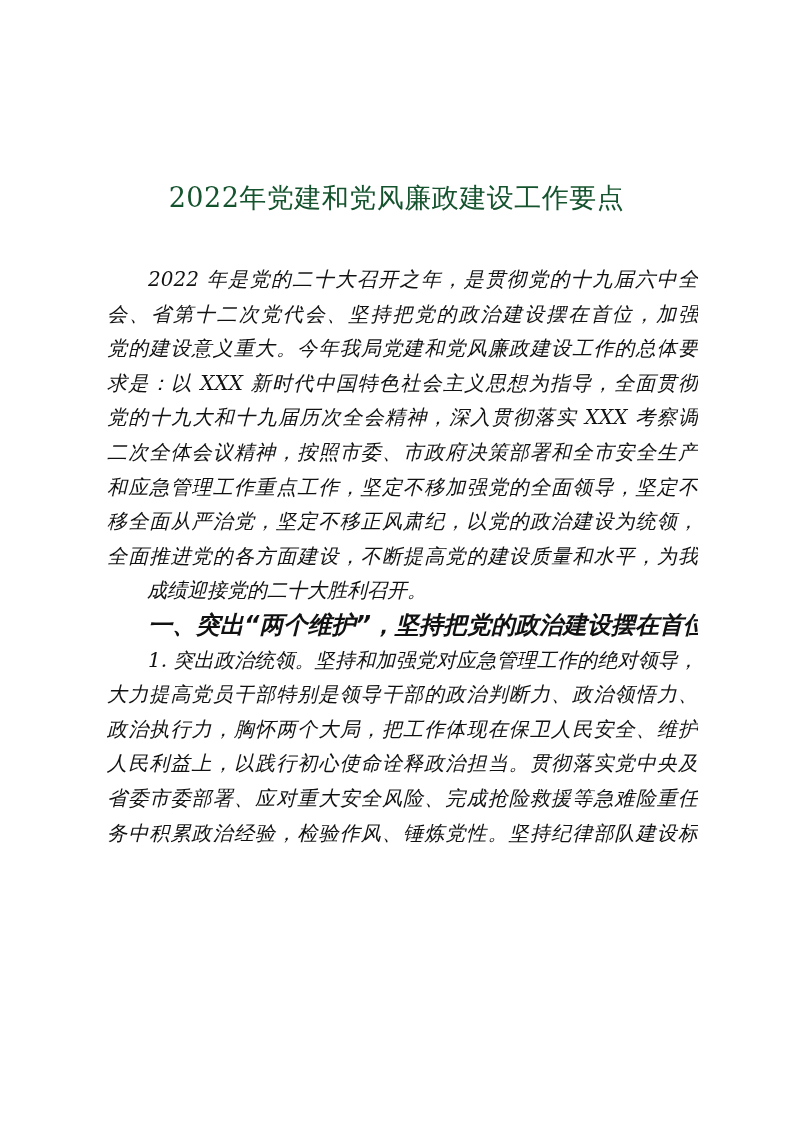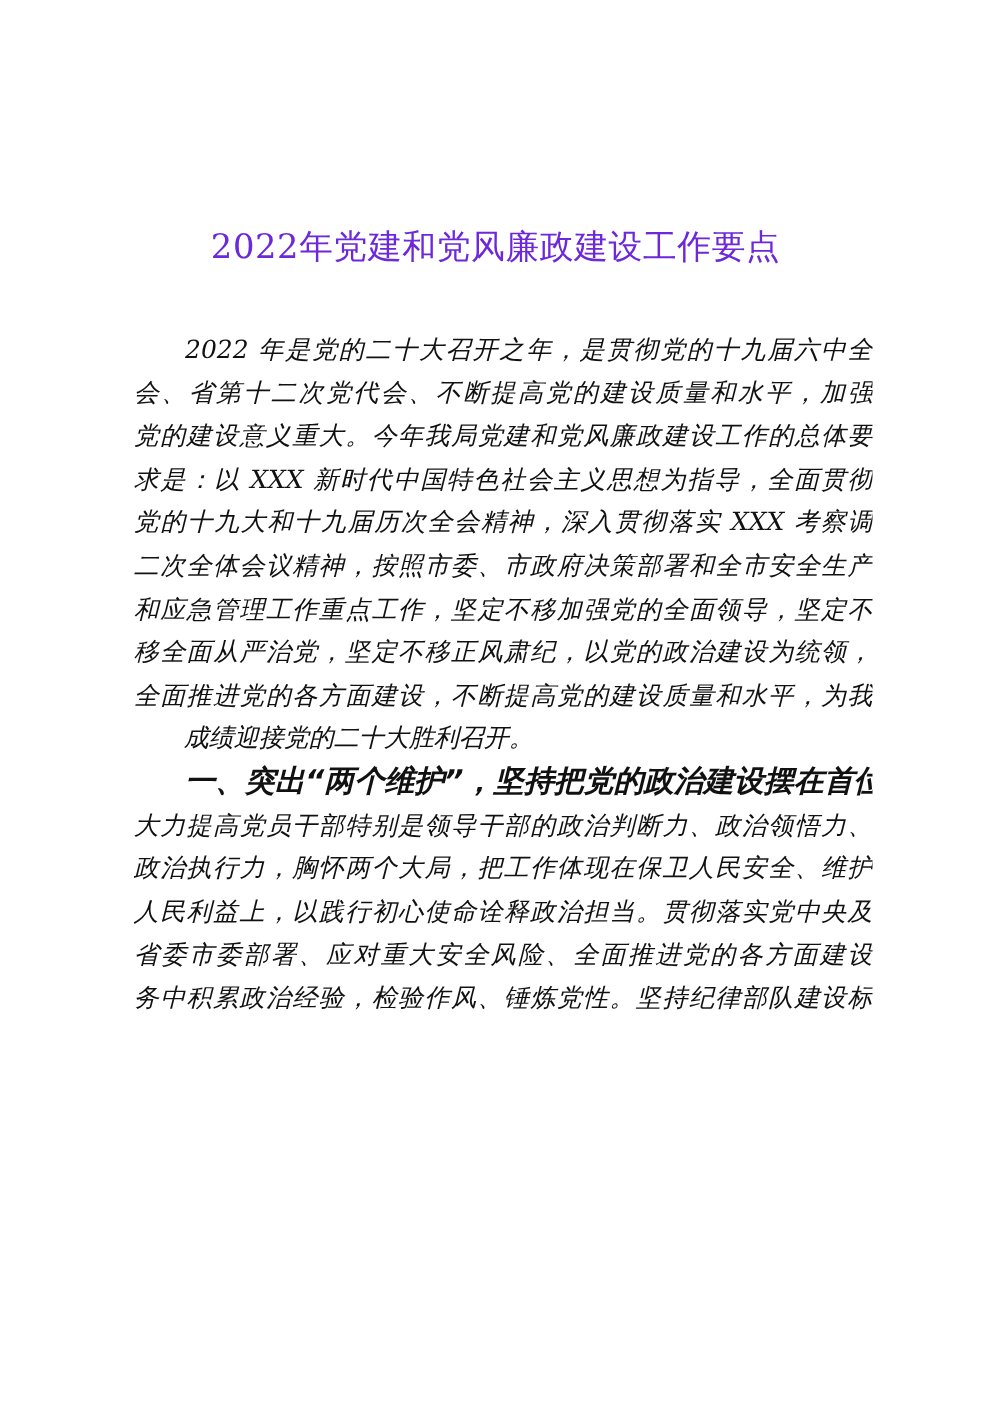--- a/index.html
+++ b/index.html
@@ -5,21 +5,21 @@
   html, body { margin: 0; padding: 0; background: #ffffff; }
   body { width: 793px; height: 1122px; position: relative; overflow: hidden; }
   .page {
     position: absolute; left: 0; top: 0; width: 793px; height: 1122px;
     background: #ffffff; color: #111111;
   }
   .title {
     position: absolute; left: 0; top: 178px; width: 793px;
     text-align: center;
     font-family: "DejaVu Serif", "Liberation Serif", serif;
-    font-size: 27px; line-height: 40px; color: #6d28d9;
+    font-size: 27px; line-height: 40px; color: #14532d;
     letter-spacing: 0.5px;
     margin: 0; font-weight: normal;
   }
   .body {
     position: absolute; left: 107px; top: 262px; width: 591px;
     font-family: "DejaVu Serif", "Liberation Serif", serif;
     font-size: 20px; line-height: 34.6px; color: #111; font-style: italic;
   }
   .line {
     display: block; height: 34.6px; white-space: nowrap;
@@ -36,34 +36,35 @@
 </style>
 </head>
 <body>
 
 <div class="page">
   <h1 class="title">2022年党建和党风廉政建设工作要点</h1>
 
   <div class="body">
     <div>
       <span class="line indent">2022 年是党的二十大召开之年，是贯彻党的十九届六中全</span>
-      <span class="line">会、省第十二次党代会、不断提高党的建设质量和水平，加强</span>
+      <span class="line">会、省第十二次党代会、坚持把党的政治建设摆在首位，加强</span>
       <span class="line">党的建设意义重大。今年我局党建和党风廉政建设工作的总体要</span>
       <span class="line">求是：以 XXX 新时代中国特色社会主义思想为指导，全面贯彻</span>
       <span class="line">党的十九大和十九届历次全会精神，深入贯彻落实 XXX 考察调</span>
       <span class="line">二次全体会议精神，按照市委、市政府决策部署和全市安全生产</span>
       <span class="line">和应急管理工作重点工作，坚定不移加强党的全面领导，坚定不</span>
       <span class="line">移全面从严治党，坚定不移正风肃纪，以党的政治建设为统领，</span>
       <span class="line">全面推进党的各方面建设，不断提高党的建设质量和水平，为我</span>
       <span class="line last">成绩迎接党的二十大胜利召开。</span>
     </div>
 
     <div class="line heading">一、突出“两个维护”，坚持把党的政治建设摆在首位</div>
 
     <div>
+      <span class="line indent">1. 突出政治统领。坚持和加强党对应急管理工作的绝对领导，</span>
       <span class="line">大力提高党员干部特别是领导干部的政治判断力、政治领悟力、</span>
       <span class="line">政治执行力，胸怀两个大局，把工作体现在保卫人民安全、维护</span>
       <span class="line">人民利益上，以践行初心使命诠释政治担当。贯彻落实党中央及</span>
-      <span class="line">省委市委部署、应对重大安全风险、全面推进党的各方面建设</span>
+      <span class="line">省委市委部署、应对重大安全风险、完成抢险救援等急难险重任</span>
       <span class="line">务中积累政治经验，检验作风、锤炼党性。坚持纪律部队建设标</span>
     </div>
   </div>
 </div>
 
 </body></html>

